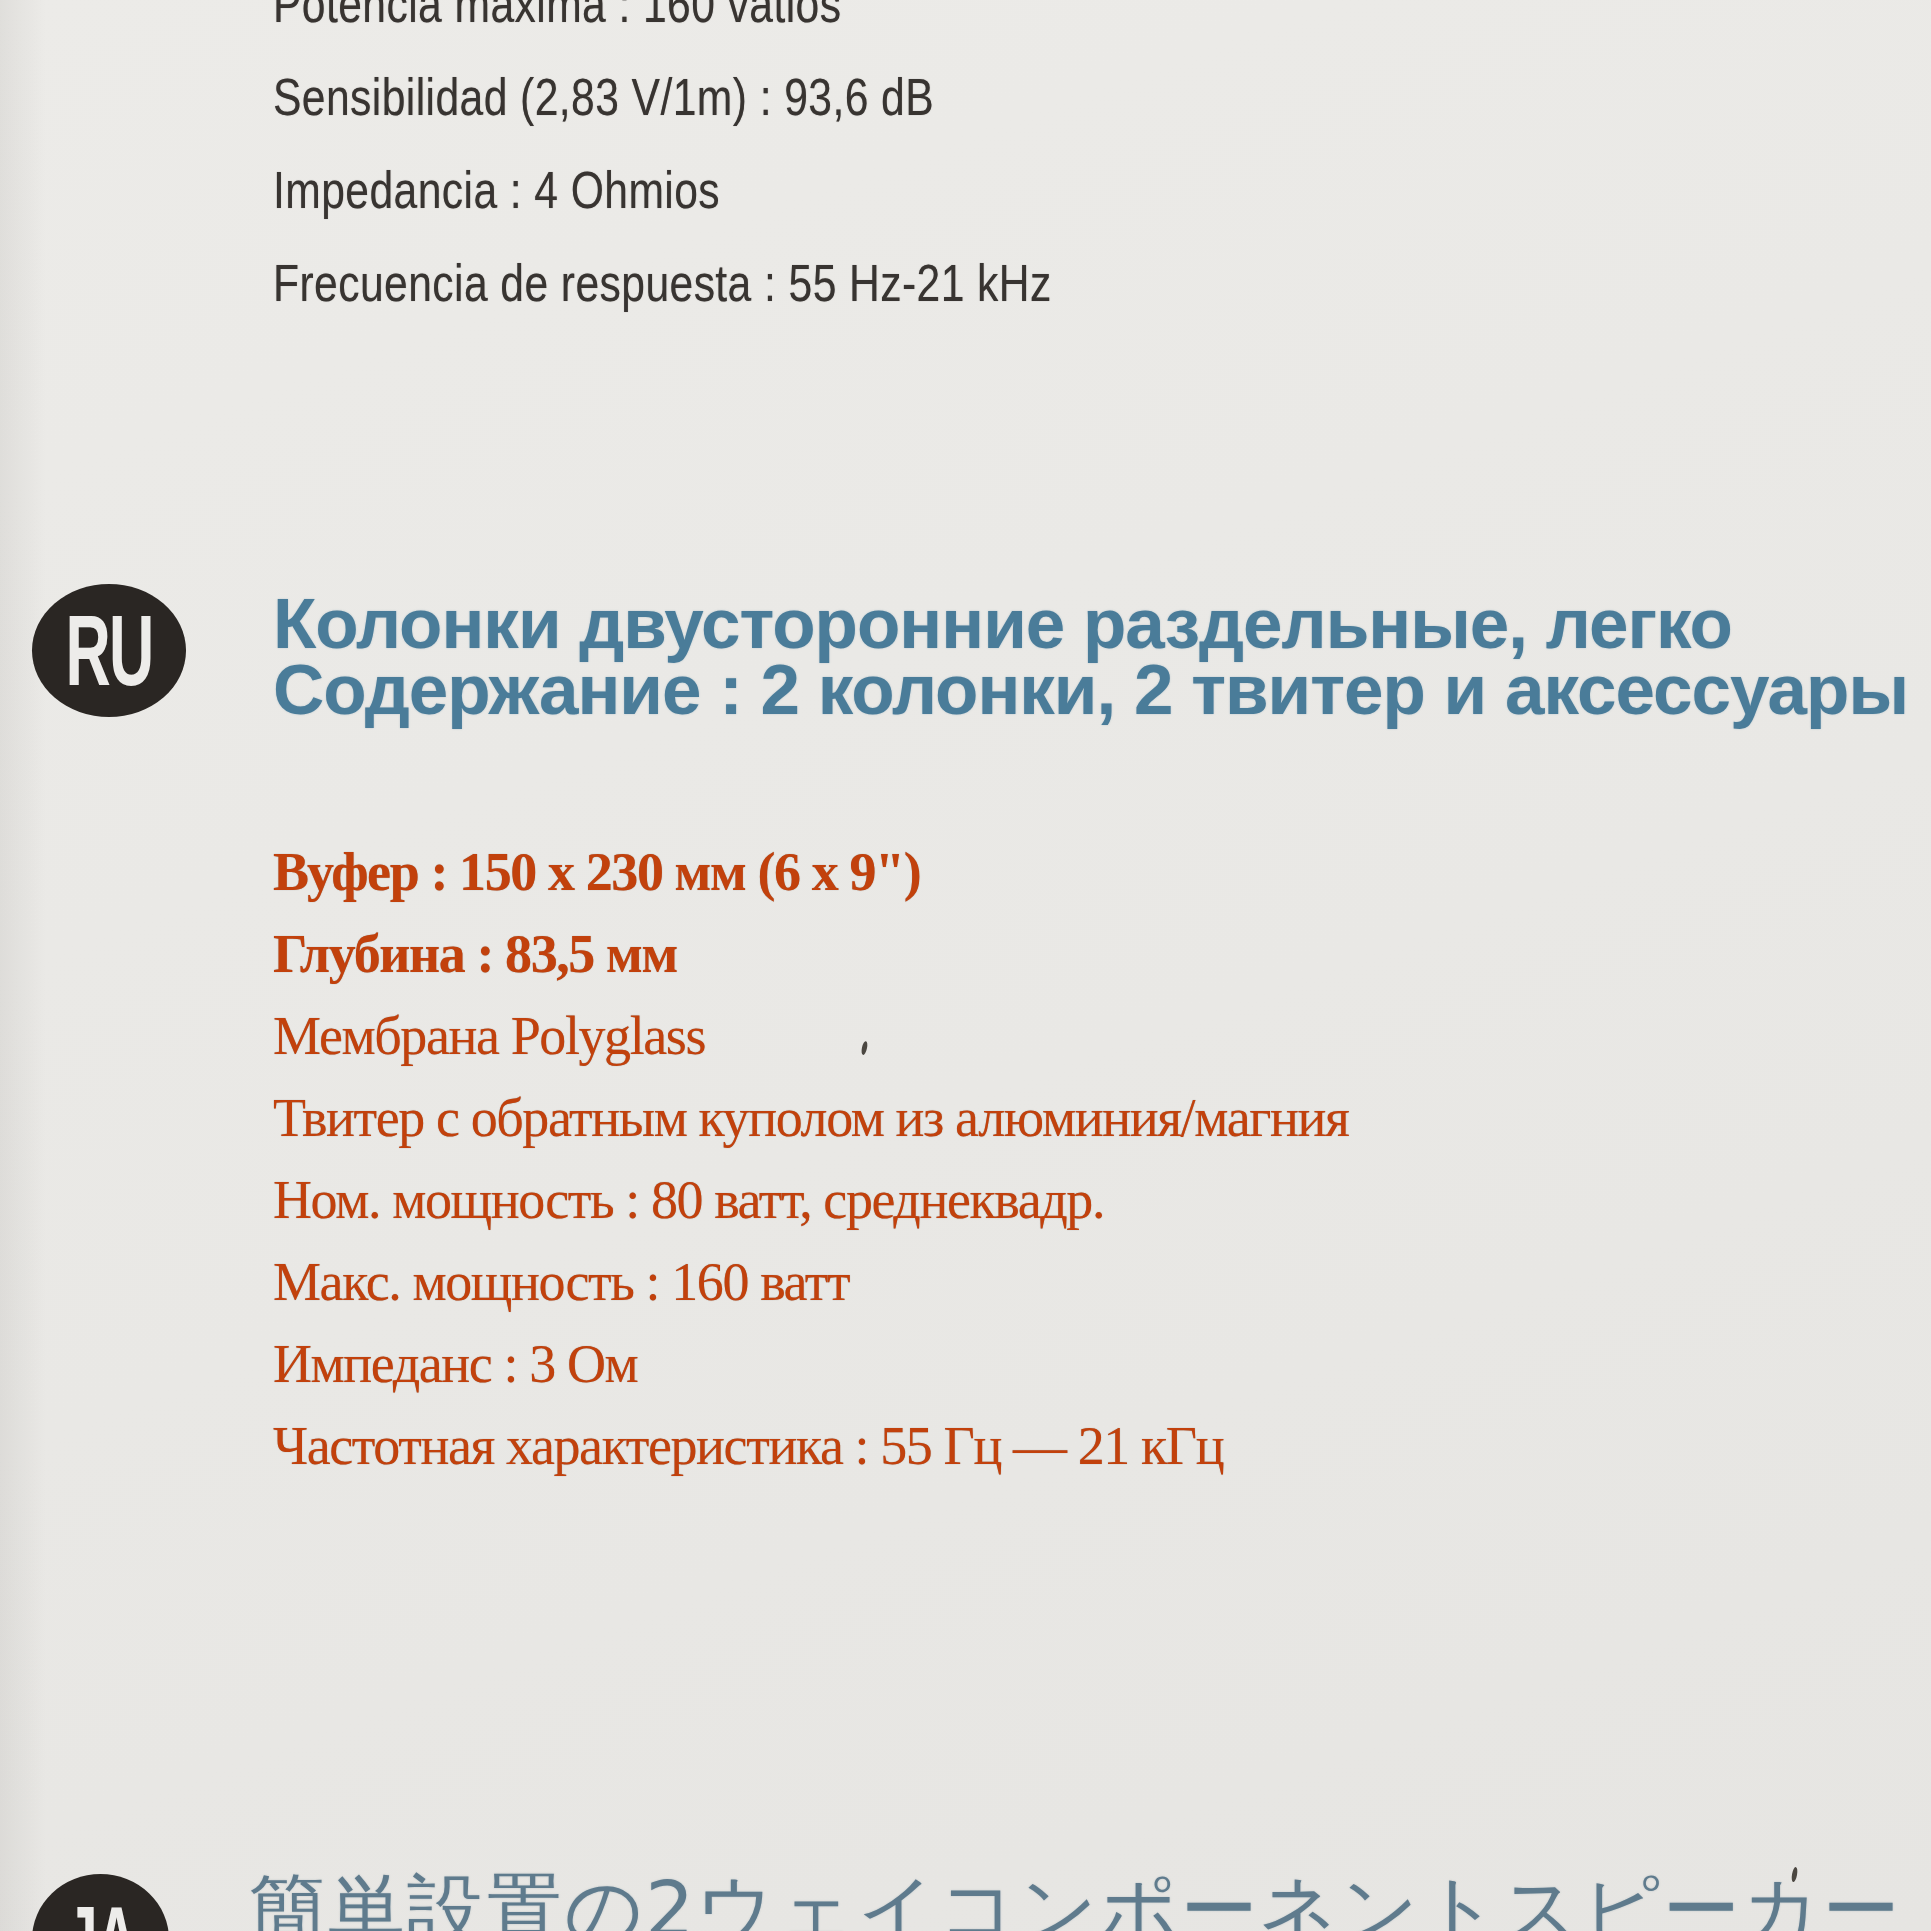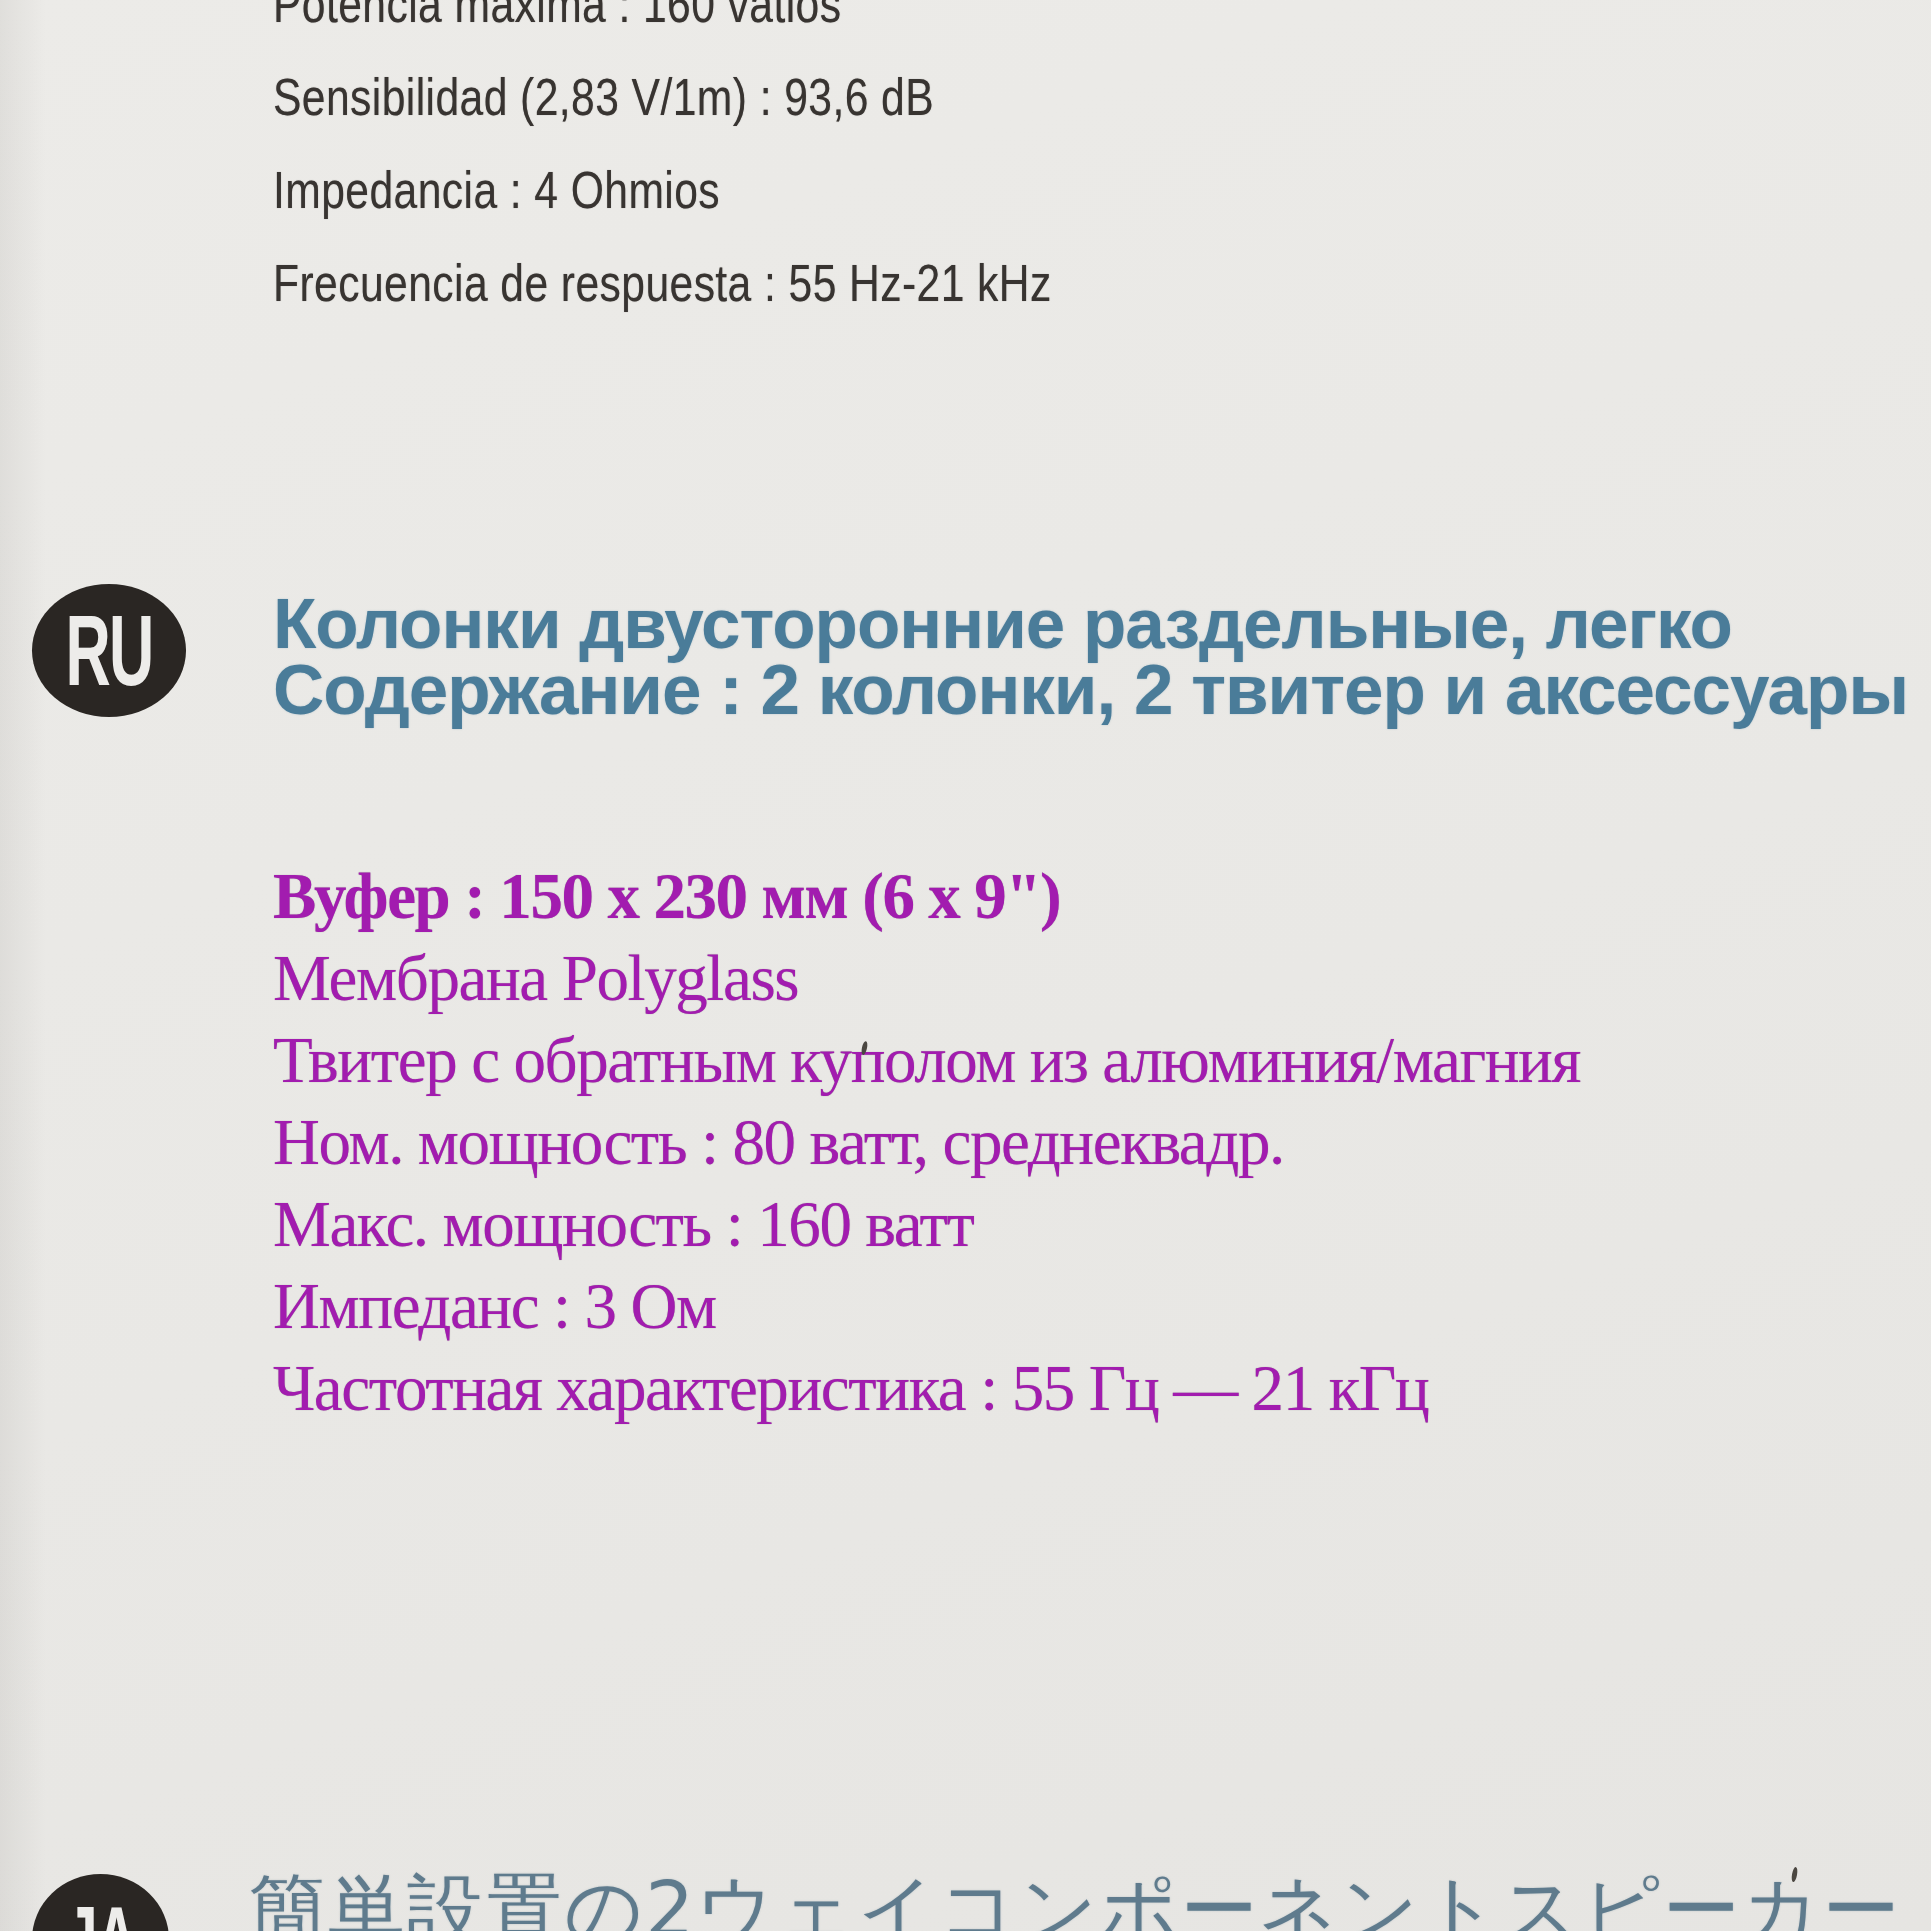--- a/index.html
+++ b/index.html
@@ -49,25 +49,24 @@
     font-size: 71px; line-height: 66px;
     letter-spacing: -1px;
     color: #4a7c99;
     text-shadow: 0 0 1.9px rgba(74,124,153,0.35);
   }
 
   
   .ru-specs {
     position: absolute; left: 273px; top: 831px;
     font-family: "Liberation Serif", serif;
-    font-size: 65px; line-height: 82px;
+    font-size: 54px; line-height: 82px;
     letter-spacing: -1.4px;
-    color: #a21caf;
+    color: #c2410c;
     text-shadow: 0 0 1px rgba(38,35,32,0.4);
-    margin-top: 24px;
   }
   .ru-specs .bold { font-weight: 700; }
 
   
   .ja-headline {
     position: absolute; left: 249px; top: 1869px;
     font-family: "DejaVu Sans", sans-serif;
     font-size: 77px; line-height: 81px;
     letter-spacing: 1.9px;
     color: #5f7b8d;
@@ -96,20 +95,21 @@
   <span class="badge-text">RU</span>
 </div>
 
 <div class="ru-intro">
   <div class="line">Колонки двусторонние раздельные, легко</div>
   <div class="line">Содержание : 2 колонки, 2 твитер и аксессуары</div>
 </div>
 
 <div class="ru-specs">
   <div class="line bold">Вуфер : 150 x 230 мм (6 x 9")</div>
+  <div class="line bold">Глубина : 83,5 мм</div>
   <div class="line">Мембрана Polyglass</div>
   <div class="line">Твитер с обратным куполом из алюминия/магния</div>
   <div class="line">Ном. мощность : 80 ватт, среднеквадр.</div>
   <div class="line">Макс. мощность : 160 ватт</div>
   <div class="line">Импеданс : 3 Ом</div>
   <div class="line">Частотная характеристика : 55 Гц — 21 кГц</div>
 </div>
 
 <div class="badge badge-ja">
   <span class="badge-text">JA</span>

